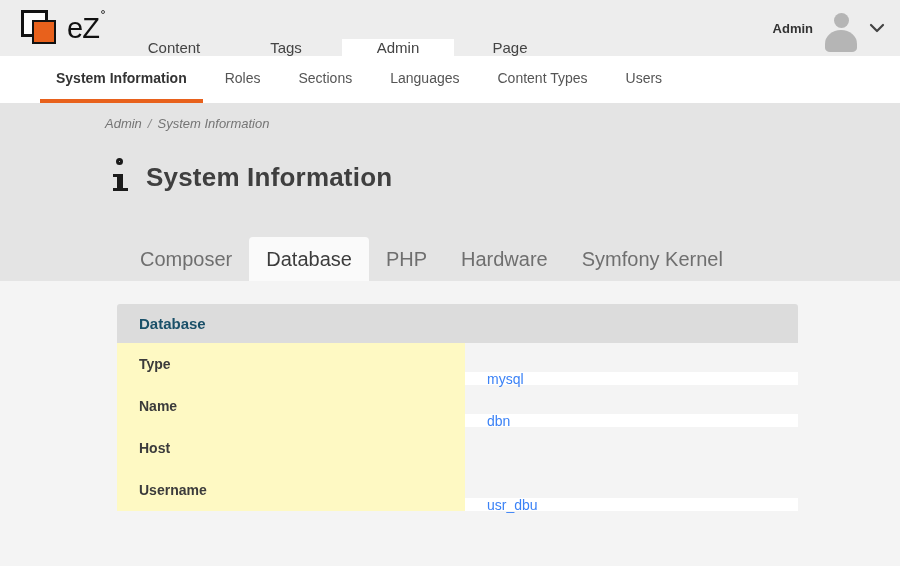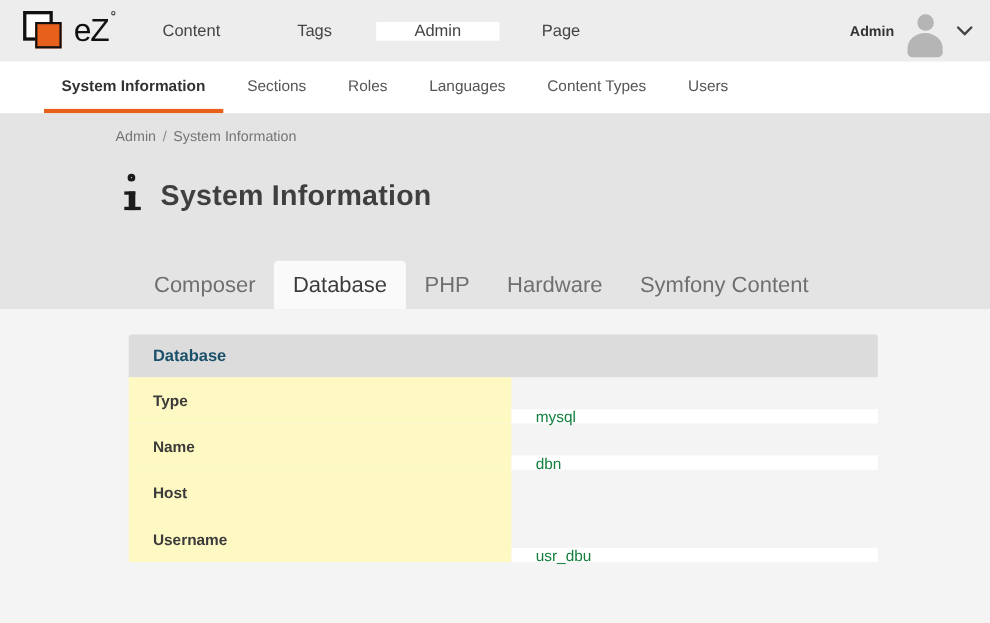--- a/index.html
+++ b/index.html
@@ -33,21 +33,21 @@
     border: 2px solid #111;
   }
   .logo-text {
     font-size: 29px; color: #111; font-weight: 500;
     letter-spacing: -1px; margin-left: -6px; line-height: 1;
   }
   .logo-reg {
     width: 4px; height: 4px; border: 1px solid #444; border-radius: 50%;
     align-self: flex-start; margin-top: 10px; margin-left: 2px;
   }
-  .topbar-nav { display: flex; align-items: center; }
+  .topbar-nav { display: flex; align-items: flex-end; }
   .topbar-item {
     width: 112px; display: flex; align-items: center; justify-content: center;
     font-size: 15px; color: #444; cursor: pointer;
   }
   .topbar-item.active { background: #ffffff; }
   .topbar-user {
     margin-left: auto; display: flex; align-items: center;
     gap: 11px; padding-right: 15px; cursor: pointer;
   }
   .user-label { font-size: 13px; font-weight: bold; color: #333; }
@@ -77,21 +77,21 @@
   .subnav-item.active {
     font-weight: bold; color: #333;
     border-bottom-color: #e8611c;
   }
 
   
   .main-gray {
     background: #e4e4e4; height: 178px; position: relative;
   }
   .breadcrumb {
-    padding: 13px 0 0 105px; font-size: 13px; color: #757575;
+    padding: 13px 0 0 105px; font-size: 13px; color: #757575; font-style: italic;
   }
   .breadcrumb .crumb { cursor: pointer; }
   .breadcrumb .sep { margin: 0 6px; color: #8a8a8a; }
   .heading {
     display: flex; align-items: center; margin: 26px 0 0 113px;
   }
   .heading-icon { position: relative; width: 19px; height: 40px; margin-right: 14px; }
   .icon-ring {
     position: absolute; top: 1px; left: 3px;
     width: 7px; height: 7px; border: 3px solid #1b1b1b; border-radius: 50%;
@@ -122,21 +122,21 @@
   }
   .table-row { display: flex; height: 42px; }
   .cell-label {
     width: 348px; background: #fef9c3;
     display: flex; align-items: center; padding-left: 22px;
     font-weight: bold; font-size: 14px; color: #3b3b3b;
   }
   .cell-value {
     flex: 1; background: #ffffff;
     display: flex; align-items: center; padding-left: 22px;
-    font-size: 14px; color: #15803d; margin-top: 29px;
+    font-size: 14px; color: #3b82f6; margin-top: 29px;
   }
 </style>
 </head>
 <body>
 
 <div class="topbar">
   <div class="logo-wrap">
     <div class="logo-mark">
       <div class="sq-outline"></div>
       <div class="sq-orange"></div>
@@ -159,22 +159,22 @@
       <div class="avatar-body"></div>
     </div>
     <svg class="chevron-svg" width="16" height="10" viewBox="0 0 16 10">
       <polyline points="2,2 8,8 14,2" fill="none" stroke="#444" stroke-width="2.2" stroke-linecap="round" stroke-linejoin="round"></polyline>
     </svg>
   </div>
 </div>
 
 <div class="subnav">
   <div class="subnav-item active">System Information</div>
+  <div class="subnav-item">Roles</div>
   <div class="subnav-item">Sections</div>
-  <div class="subnav-item">Roles</div>
   <div class="subnav-item">Languages</div>
   <div class="subnav-item">Content Types</div>
   <div class="subnav-item">Users</div>
 </div>
 
 <div class="main-gray">
   <div class="breadcrumb">
     <span class="crumb">Admin</span><span class="sep">/</span><span class="crumb">System Information</span>
   </div>
 
@@ -186,21 +186,21 @@
       <div class="icon-serif-bottom"></div>
     </div>
     <div class="heading-title">System Information</div>
   </div>
 
   <div class="tabs">
     <div class="tab">Composer</div>
     <div class="tab active">Database</div>
     <div class="tab">PHP</div>
     <div class="tab">Hardware</div>
-    <div class="tab">Symfony Content</div>
+    <div class="tab">Symfony Kernel</div>
   </div>
 </div>
 
 <div class="content">
   <div class="info-table">
     <div class="table-header">Database</div>
 
     <div class="table-row">
       <div class="cell-label">Type</div>
       <div class="cell-value">mysql</div>

